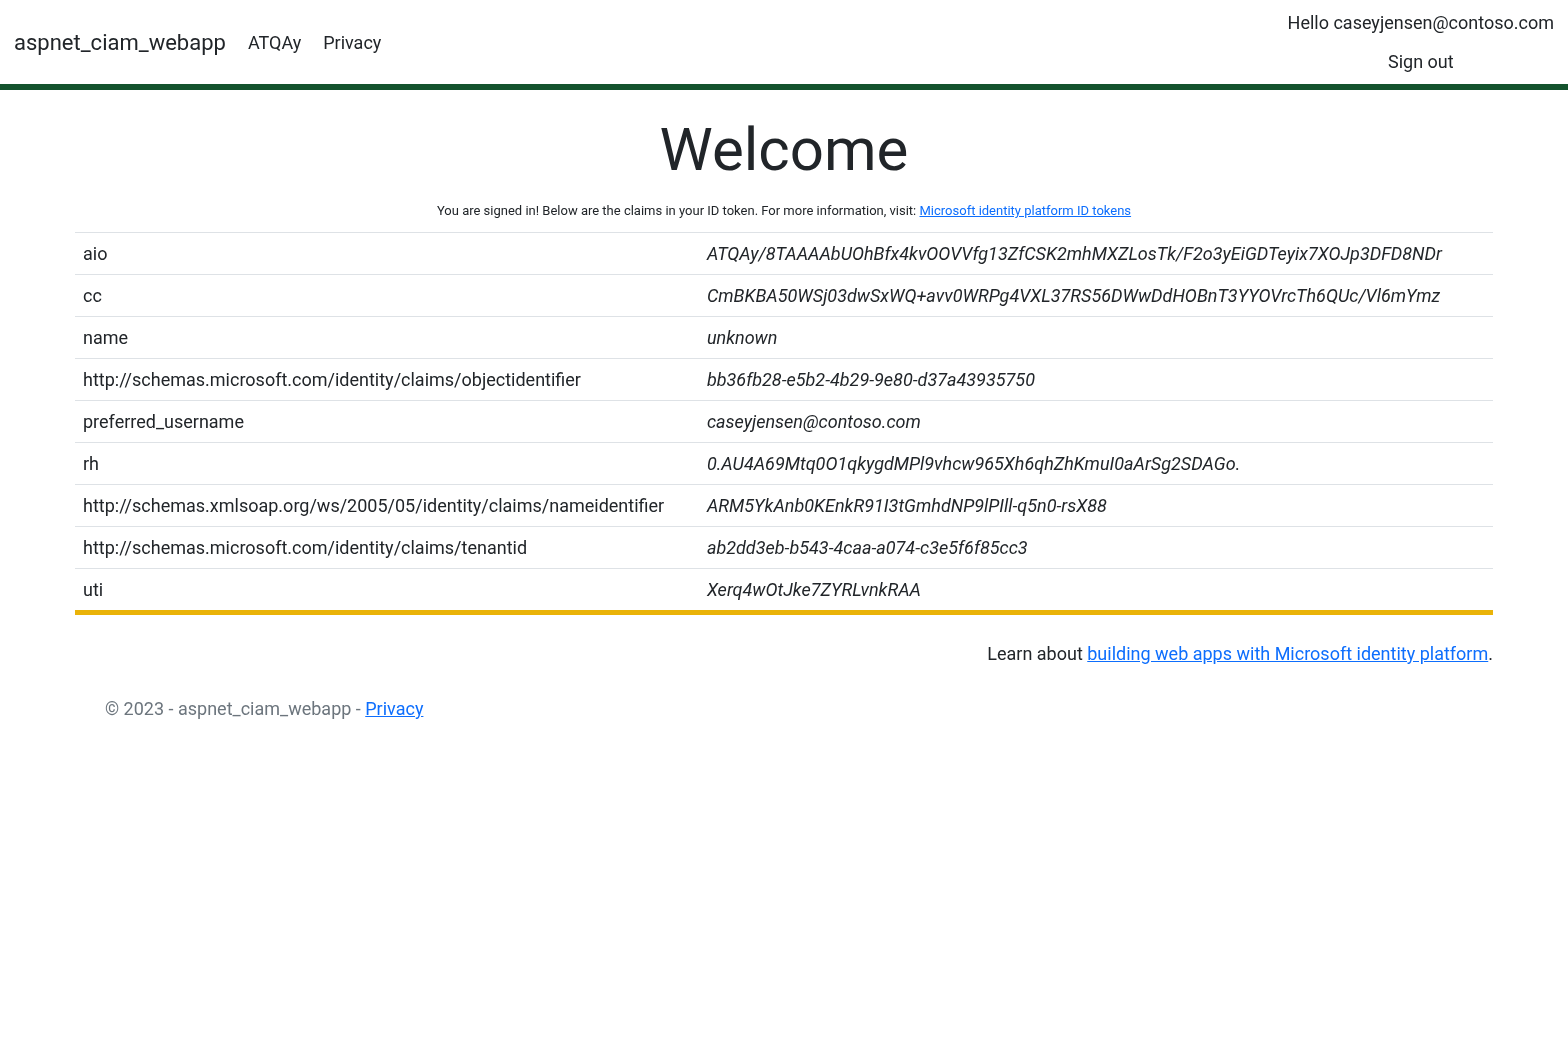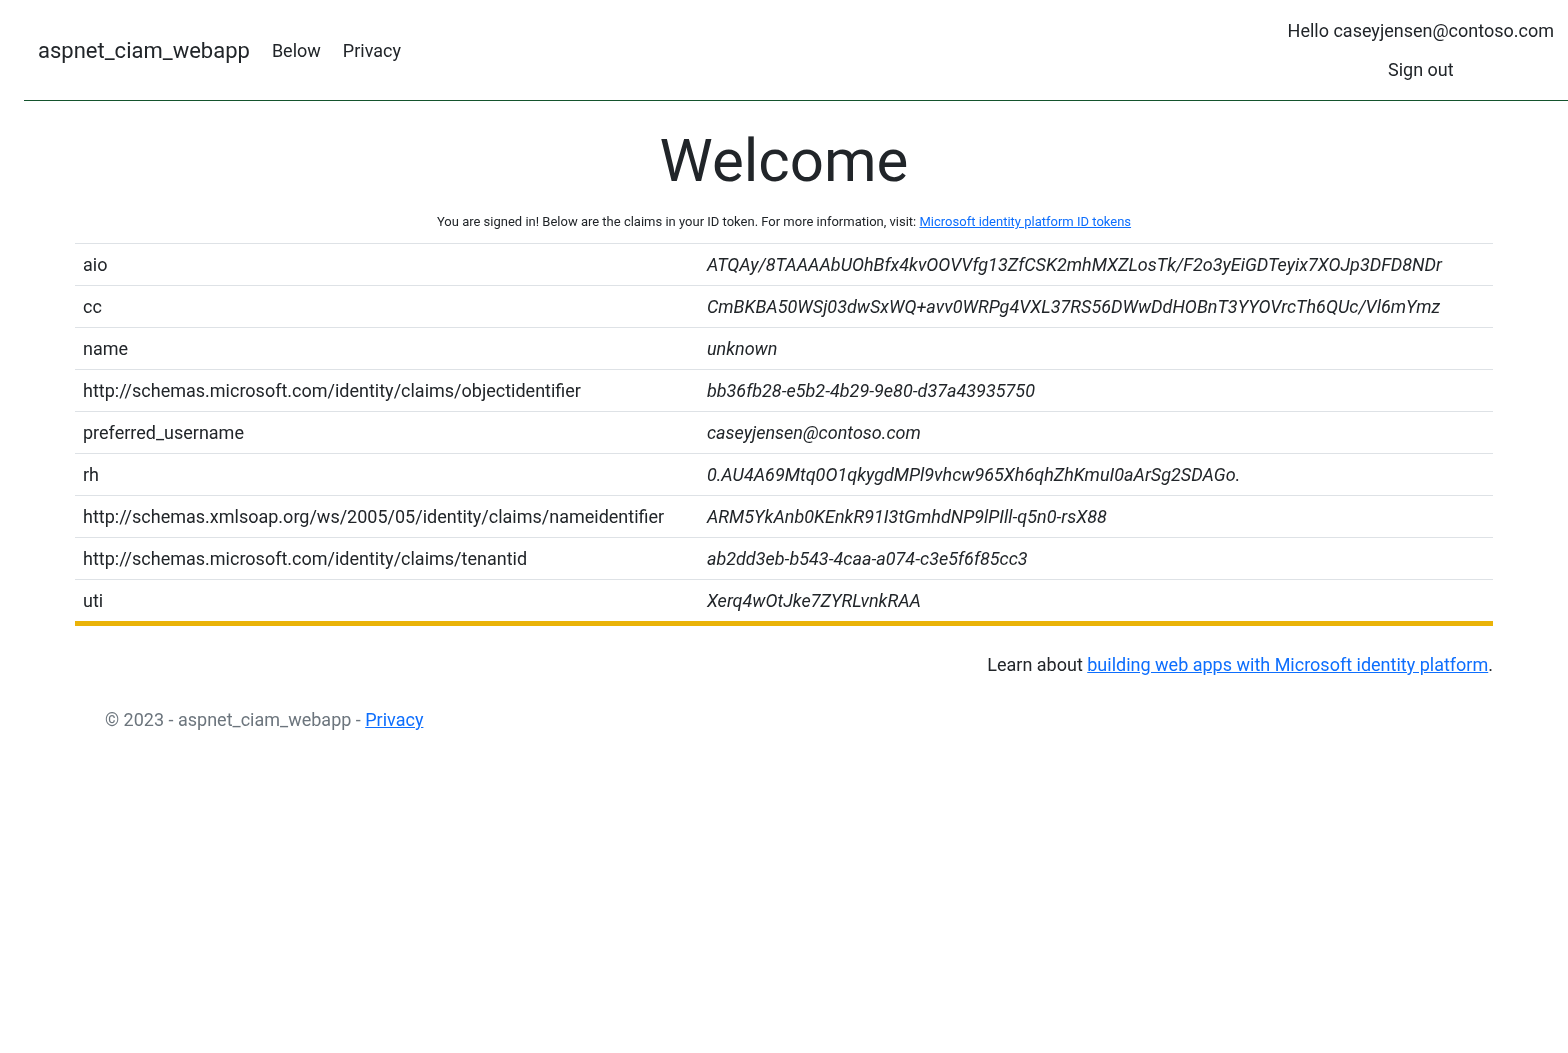--- a/index.html
+++ b/index.html
@@ -10,24 +10,23 @@
     body {
       font-family: "Segoe UI", -apple-system, BlinkMacSystemFont, Roboto, "Helvetica Neue", Arial, sans-serif;
       font-size: 16px;
       color: #212529;
       background: #fff;
     }
     .navbar {
       display: flex;
       align-items: center;
       justify-content: space-between;
-      padding: 20px 14px;
-      border-bottom: 1px solid #14532d;
+      padding: 12px 14px;
+      border-bottom: 6px solid #14532d;
       font-size: 18px;
-      margin-left: 24px;
     }
     .navbar-left {
       display: flex;
       align-items: center;
       gap: 22px;
     }
     .navbar-right {
       display: flex;
       align-items: center;
       gap: 18px;
@@ -109,21 +108,21 @@
       color: #0d6efd;
       text-decoration: underline;
     }
   </style>
 </head>
 <body>
 
 <nav class="navbar">
   <div class="navbar-left">
     <a href="#" class="brand">aspnet_ciam_webapp</a>
-    <a href="#" class="nav-link">Below</a>
+    <a href="#" class="nav-link">ATQAy</a>
     <a href="#" class="nav-link">Privacy</a>
   </div>
   <div class="navbar-right">
     <a href="#" class="nav-link">Hello caseyjensen@contoso.com</a>
     <a href="#" class="nav-link">Sign out</a>
   </div>
 </nav>
 
 <div class="container">
   <h1 class="welcome">Welcome</h1>

